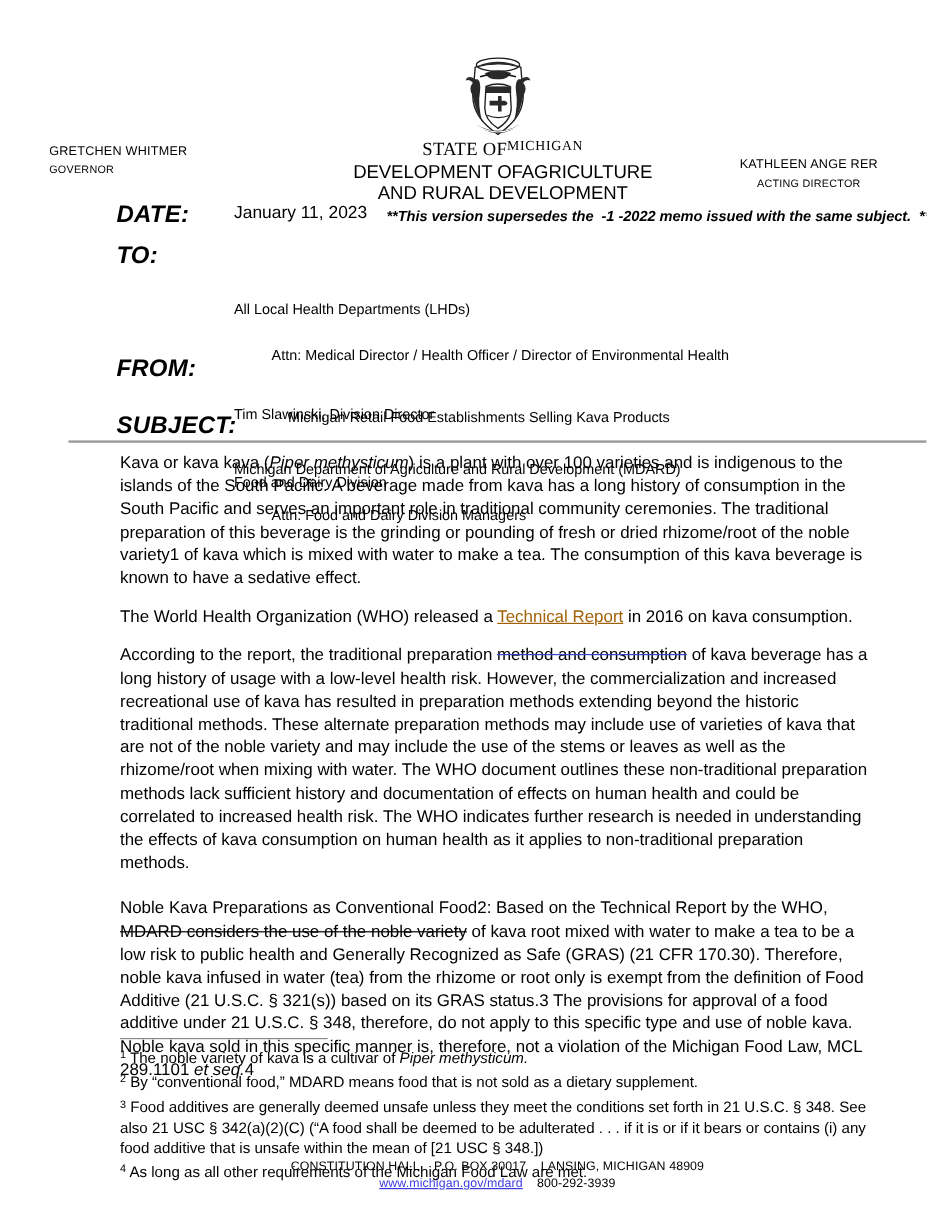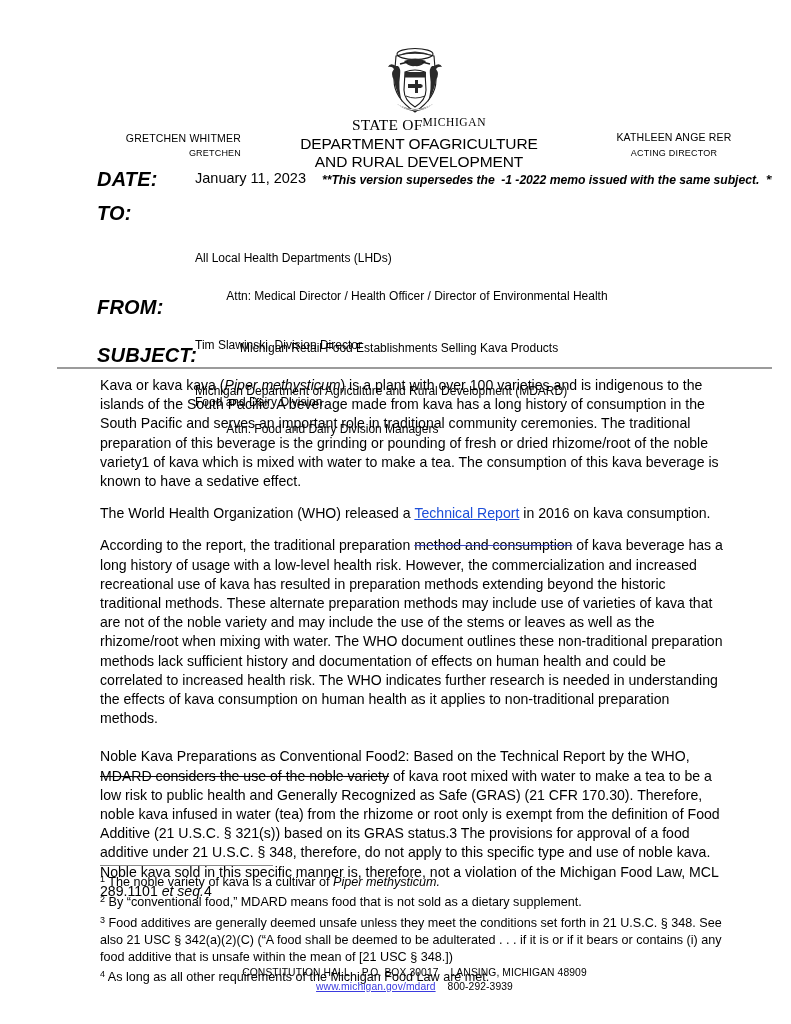--- a/index.html
+++ b/index.html
@@ -50,23 +50,23 @@
   .lh-state .sm { font-size: 11.5px; vertical-align: 0.38em; letter-spacing: 0.6px; }
   .lh-dept {
     font-size: 15.5px;
     letter-spacing: -0.1px;
     white-space: nowrap;
   }
 
   .lh-left {
     position: absolute;
     left: 22px;
-    top: 131px;
+    top: 119px;
     width: 200px;
-    text-align: right;
+    text-align: left;
     line-height: 1.5;
   }
   .lh-right {
     position: absolute;
     left: 552px;
     top: 128px;
     width: 206px;
     text-align: center;
     line-height: 1.75;
   }
@@ -116,21 +116,21 @@
   
   #body {
     position: absolute;
     left: 81px;
     top: 376px;
     width: 628px;
     font-size: 14.1px;
     line-height: 19.2px;
   }
   #body p { margin: 0 0 13px 0; }
-  .lnk { color: #1d4ed8; }
+  .lnk { color: #a16207; }
   .ital { font-style: italic; margin-top: 18px; }
   .strike { text-decoration: line-through; text-decoration-thickness: 1px; }
   .strike-blue {
     text-decoration: line-through;
     text-decoration-color: #3a46c8;
     text-decoration-thickness: 1.4px;
   }
 
   
   #fn-rule {
@@ -199,27 +199,27 @@
         <path d="M32 60 Q41 64 51 60" stroke-width="0.9"></path>
 
         <path d="M23 68 Q41 78 59 68 Q41 82 23 68 Z" fill="#2a2a2a" stroke="none"></path>
         <path d="M24 69 Q41 79 58 69" stroke-width="0.9" stroke="#ffffff"></path>
       </g>
     </svg>
   </div>
 
   <div class="lh-center">
     <div class="lh-state"><span>STATE OF</span><span class="sm">M</span><span class="sm">ICHIGAN</span></div>
-    <div class="lh-dept">DEPARTMENT OFAGRICULTURE</div>
+    <div class="lh-dept">DEVELOPMENT OFAGRICULTURE</div>
     <div class="lh-dept">AND RURAL DEVELOPMENT</div>
   </div>
 
   <div class="lh-left">
     <div class="lh-name">GRETCHEN WHITMER</div>
-    <div class="lh-role">GRETCHEN</div>
+    <div class="lh-role">GOVERNOR</div>
   </div>
 
   <div class="lh-right">
     <div class="lh-name">KATHLEEN ANGE RER</div>
     <div class="lh-role">ACTING DIRECTOR</div>
   </div>
 
   <div class="memo-label" id="lbl-date">DATE:</div>
   <div class="memo-val" id="val-date">January 11, 2023</div>
   <div class="memo-val" id="val-note">**This version supersedes the  -1 -2022 memo issued with the same subject.  **</div>

